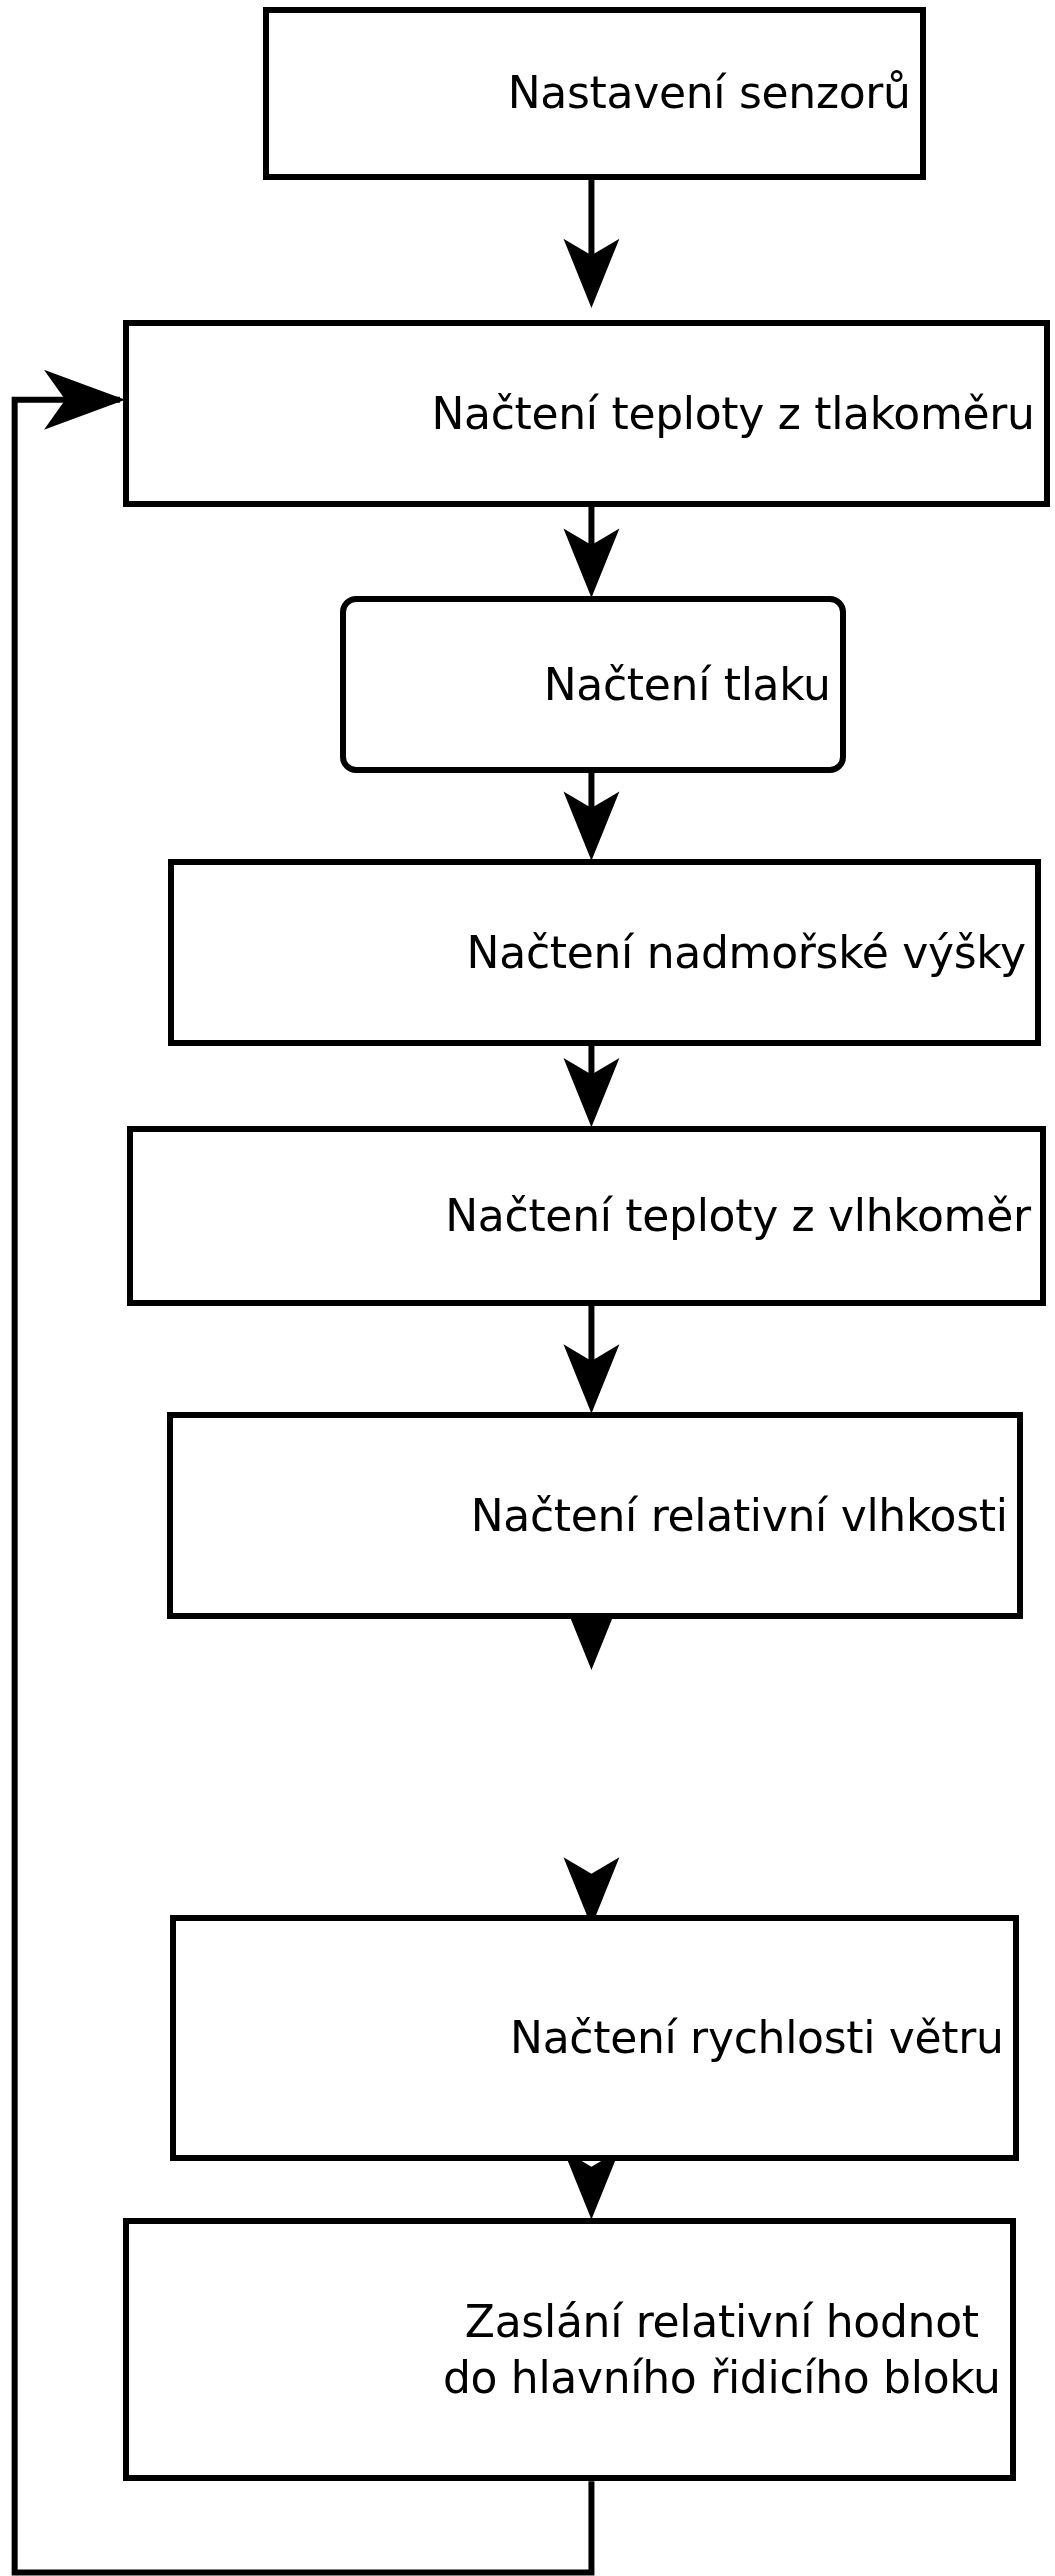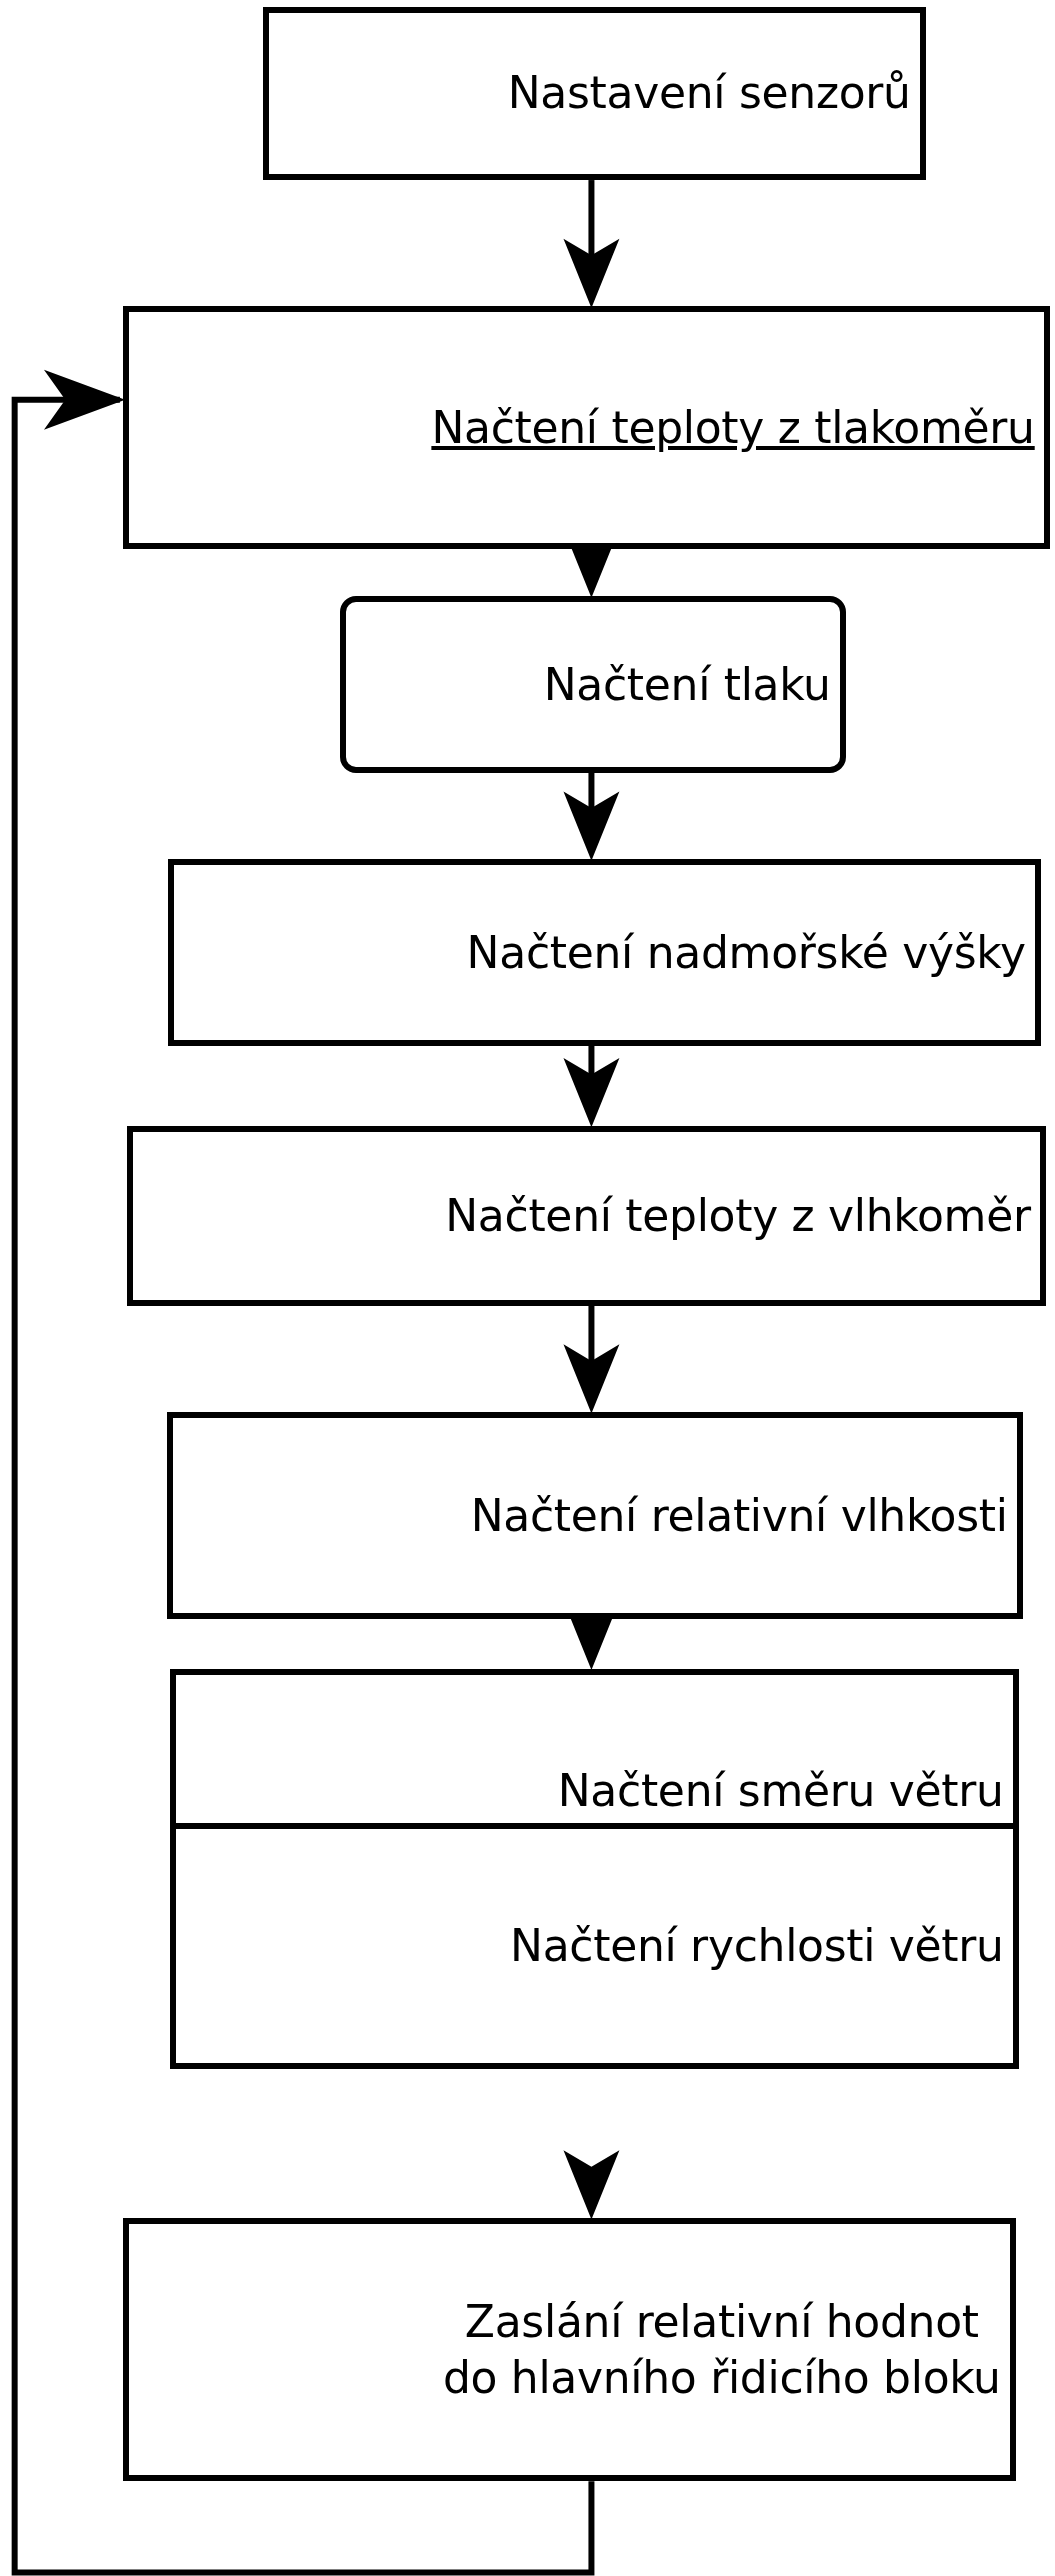--- a/index.html
+++ b/index.html
@@ -101,45 +101,42 @@
       <path d="M 888 3725 L 888 3862 L 22 3862 L 22 600 L 180 600" fill="none" stroke="#000" stroke-width="9" stroke-linejoin="miter"></path>
       <polygon points="188,600 66,555 98,600 66,645" fill="#000"></polygon>
     </g>
 
   </svg>
 
   <div class="node-box" style="left:263px; top:6.7px; width:663px; height:173px;">
     <span class="node-label">Nastavení senzorů</span>
   </div>
 
-  <div class="node-box" style="left:123px; top:306px; width:927px; height:243px;text-decoration:underline;">
+  <div class="node-box" style="left:123px; top:320px; width:927px; height:187px;">
     <span class="node-label">Načtení teploty z tlakoměru</span>
   </div>
 
   <div class="node-box" style="left:340px; top:596px; width:506px; height:177px;border-radius:16px;">
     <span class="node-label">Načtení tlaku</span>
   </div>
 
   <div class="node-box" style="left:168px; top:859px; width:873px; height:187px;">
     <span class="node-label">Načtení nadmořské výšky</span>
   </div>
 
   <div class="node-box" style="left:127px; top:1126px; width:919px; height:180px;">
     <span class="node-label">Načtení teploty z vlhkoměr</span>
   </div>
 
   <div class="node-box" style="left:167px; top:1412px; width:856px; height:207px;">
     <span class="node-label">Načtení relativní vlhkosti</span>
   </div>
 
-  <div class="node-box" style="left:170px; top:1669px; width:849px; height:243px;">
-    <span class="node-label">Načtení směru větru</span>
-  </div>
 
-  <div class="node-box" style="left:170px; top:1823px; width:849px; height:246px;">
+  <div class="node-box" style="left:170px; top:1915px; width:849px; height:246px;">
     <span class="node-label">Načtení rychlosti větru</span>
   </div>
 
   <div class="node-box" style="left:123px; top:2218px; width:893px; height:263px;">
     <span class="node-label two-line">Zaslání relativní hodnot
 do hlavního řidicího bloku</span>
   </div>
 
 </div>
 

